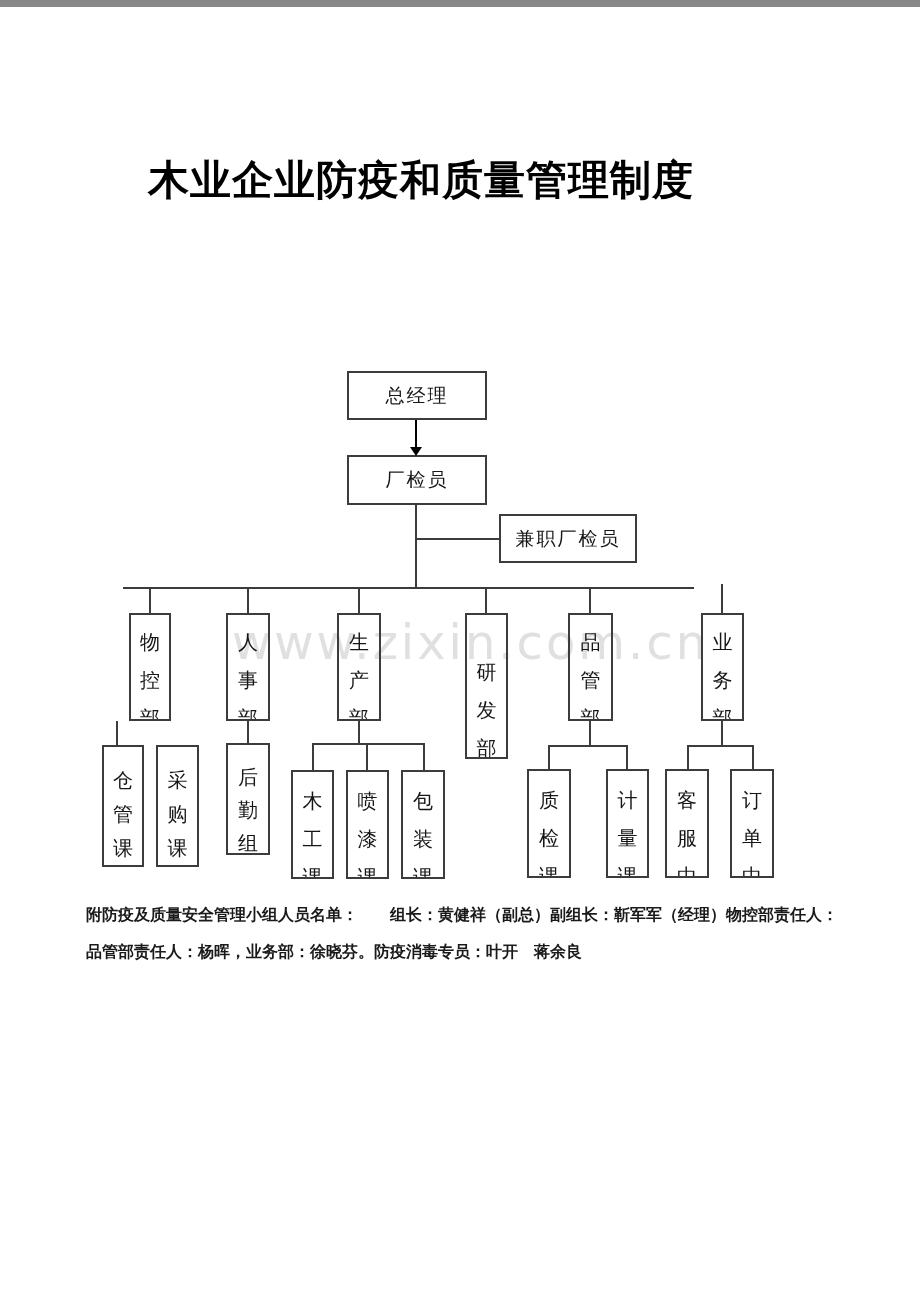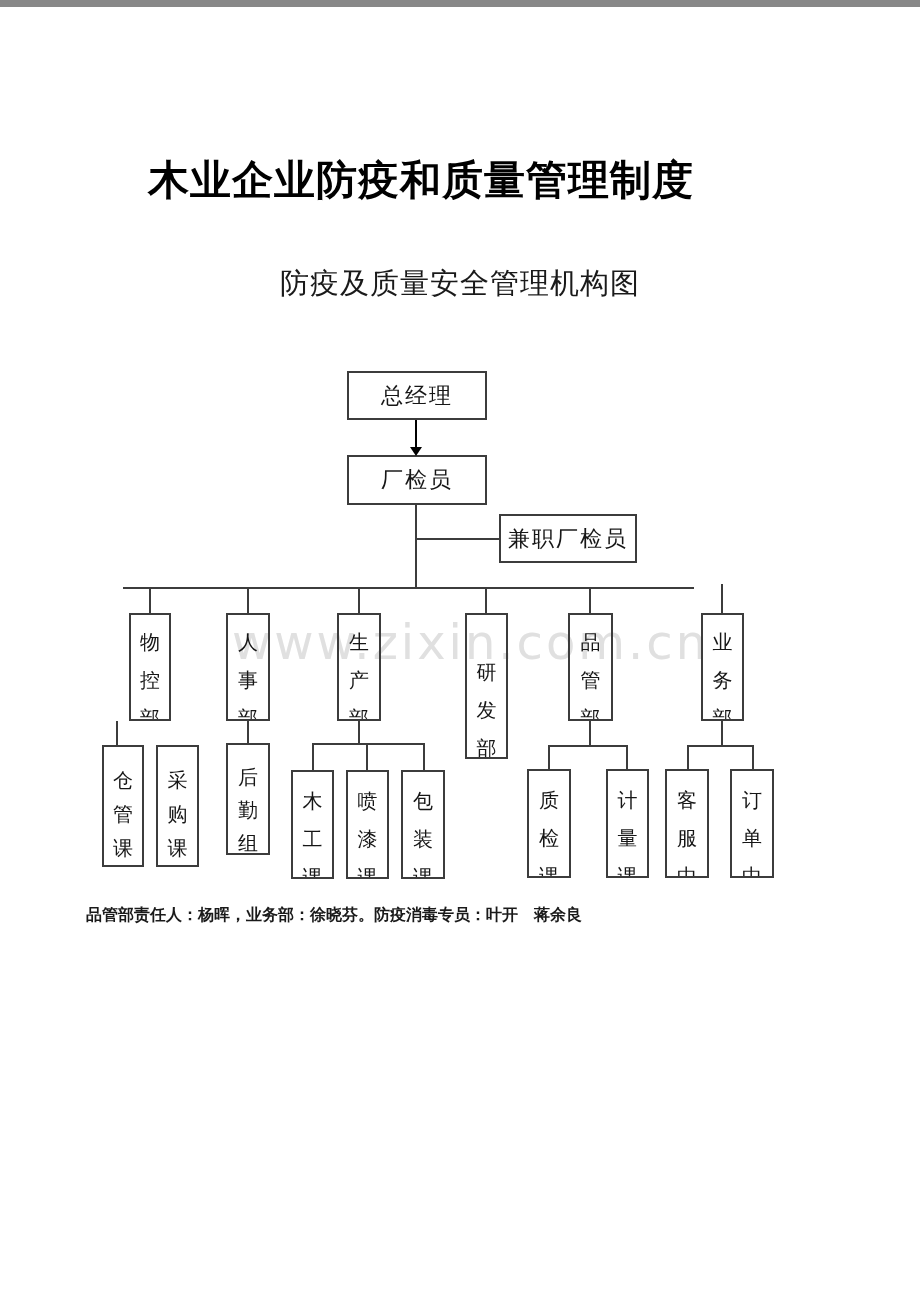--- a/index.html
+++ b/index.html
@@ -23,21 +23,21 @@
     position:absolute; top:607px; left:232px; z-index:1;
     font-family:"DejaVu Sans", sans-serif; font-size:48px; font-weight:400;
     color:#e0e0e0; letter-spacing:3px; white-space:nowrap;
   }
   .obox {
     position:absolute; box-sizing:border-box; border:2px solid #3c3c3c;
     background:transparent; overflow:hidden; z-index:2;
     font-size:20px; color:#161616;
   }
   .obox.h { display:flex; align-items:center; justify-content:center;
-    font-size:22px; letter-spacing:2px; }
+    font-size:19px; letter-spacing:2px; }
   .obox.v { text-align:center; }
   .obox.v .ch { display:block; }
   .v-dept .ch { line-height:38px; } .v-dept { padding-top:8px; }
   .v-rnd  .ch { line-height:38px; } .v-rnd  { padding-top:38px; }
   .v-tall .ch { line-height:34px; } .v-tall { padding-top:16px; }
   .v-hou  .ch { line-height:33px; } .v-hou  { padding-top:16px; }
   .v-sub  .ch { line-height:38px; } .v-sub  { padding-top:10px; }
   .conn { position:absolute; background:#3c3c3c; z-index:2; }
   .arrow-shaft { position:absolute; background:#000; z-index:2; }
   .arrow-head {
@@ -49,21 +49,20 @@
     position:absolute; left:86px; top:889px; width:780px; z-index:2;
     font-size:16px; font-weight:700; color:#1a1a1a; line-height:37px;
   }
   .notes .note-line { white-space:pre; }
 </style>
 </head>
 <body>
 
 <div class="page">
   <h1 class="doc-title">木业企业防疫和质量管理制度</h1>
-  <div class="doc-subtitle">防疫及质量安全管理机构图</div>
   <div class="watermark">www.zixin.com.cn</div>
   <div id="chart-layer">
       <div class="obox h" style="left: 347px; top: 364px; width: 140px; height: 49px;">总经理</div>
       <div class="obox h" style="left: 347px; top: 448px; width: 140px; height: 50px;">厂检员</div>
       <div class="obox h" style="left: 499px; top: 507px; width: 138px; height: 49px;">兼职厂检员</div>
       <div class="obox v v-dept" style="left: 129px; top: 606px; width: 42px; height: 108px;">
         <span class="ch">物</span>
         <span class="ch">控</span>
         <span class="ch">部</span>
       </div>
@@ -163,15 +162,16 @@
       <div class="conn" style="left: 548px; top: 740px; width: 2px; height: 22px; background: rgb(60, 60, 60);"></div>
       <div class="conn" style="left: 626px; top: 740px; width: 2px; height: 22px; background: rgb(60, 60, 60);"></div>
       <div class="conn" style="left: 721px; top: 714px; width: 2px; height: 24px; background: rgb(60, 60, 60);"></div>
       <div class="conn" style="left: 687px; top: 738px; width: 67px; height: 2px; background: rgb(60, 60, 60);"></div>
       <div class="conn" style="left: 687px; top: 740px; width: 2px; height: 22px; background: rgb(60, 60, 60);"></div>
       <div class="conn" style="left: 752px; top: 740px; width: 2px; height: 22px; background: rgb(60, 60, 60);"></div>
       <div class="arrow-shaft" style="left: 415px; top: 413px; width: 2px; height: 28px;"></div>
       <div class="arrow-head" style="left: 410px; top: 440px;"></div>
     </div>
   <div class="notes" id="notes-block">
+      <div class="note-line">附防疫及质量安全管理小组人员名单：　　组长：黄健祥（副总）副组长：靳军军（经理）物控部责任人：</div>
       <div class="note-line">品管部责任人：杨晖，业务部：徐晓芬。防疫消毒专员：叶开　蒋余良</div>
     </div>
 </div>
 
 </body></html>

